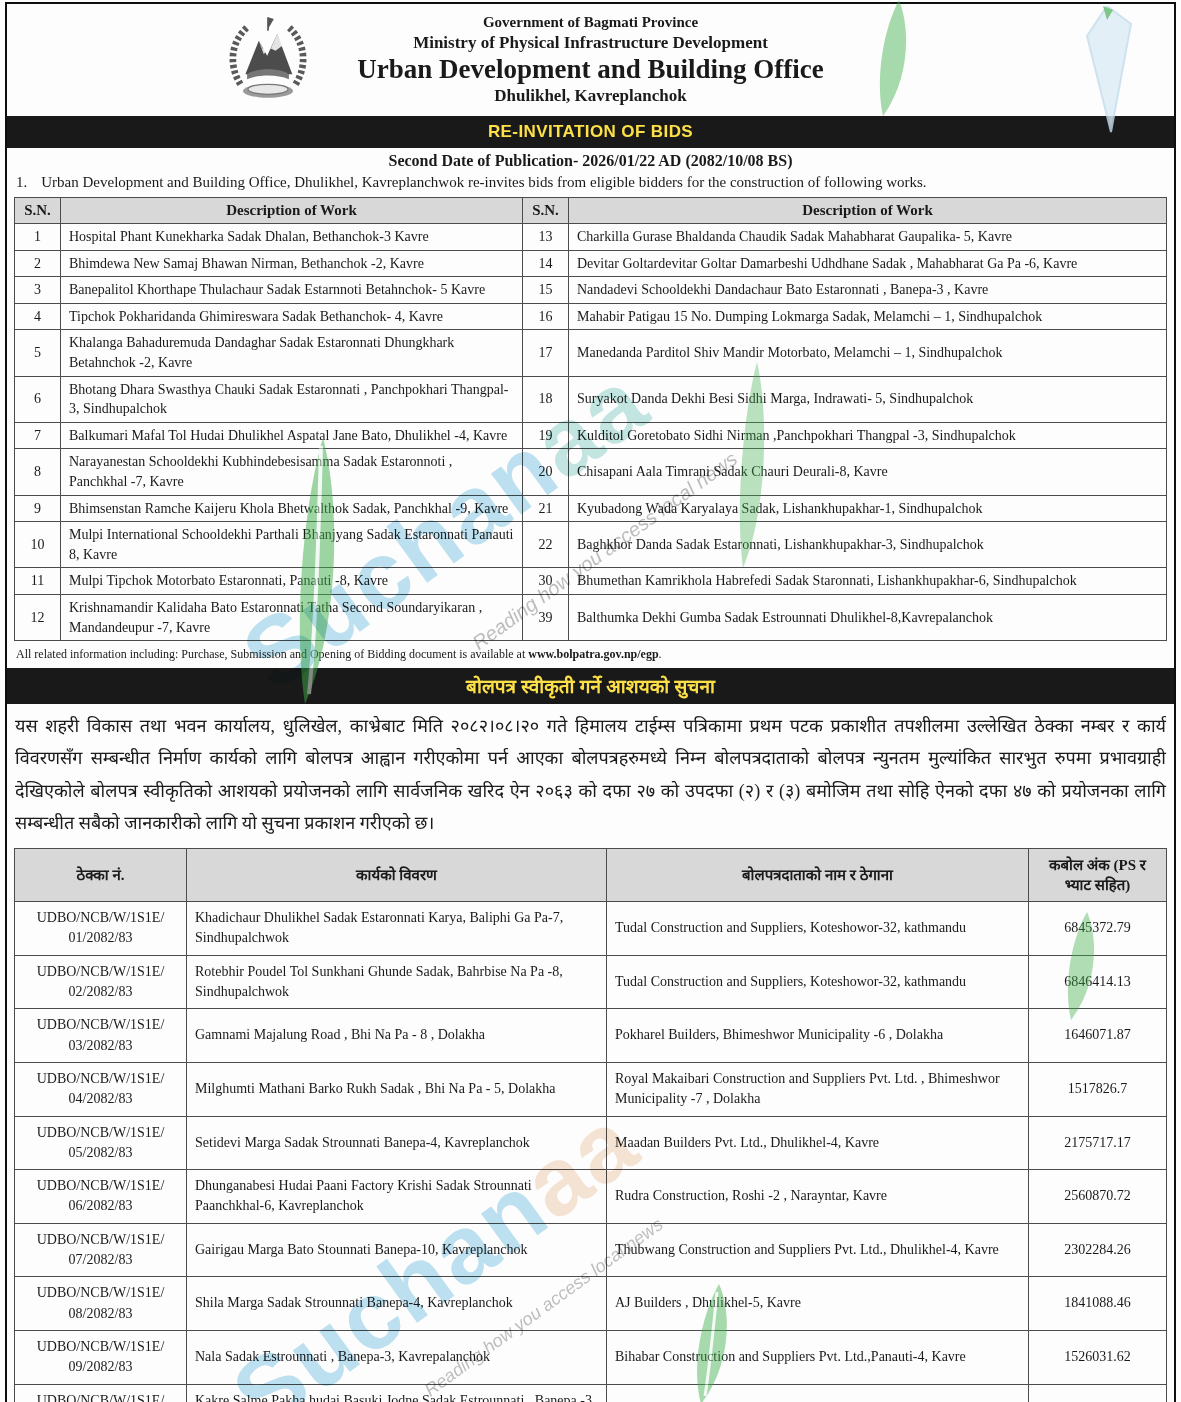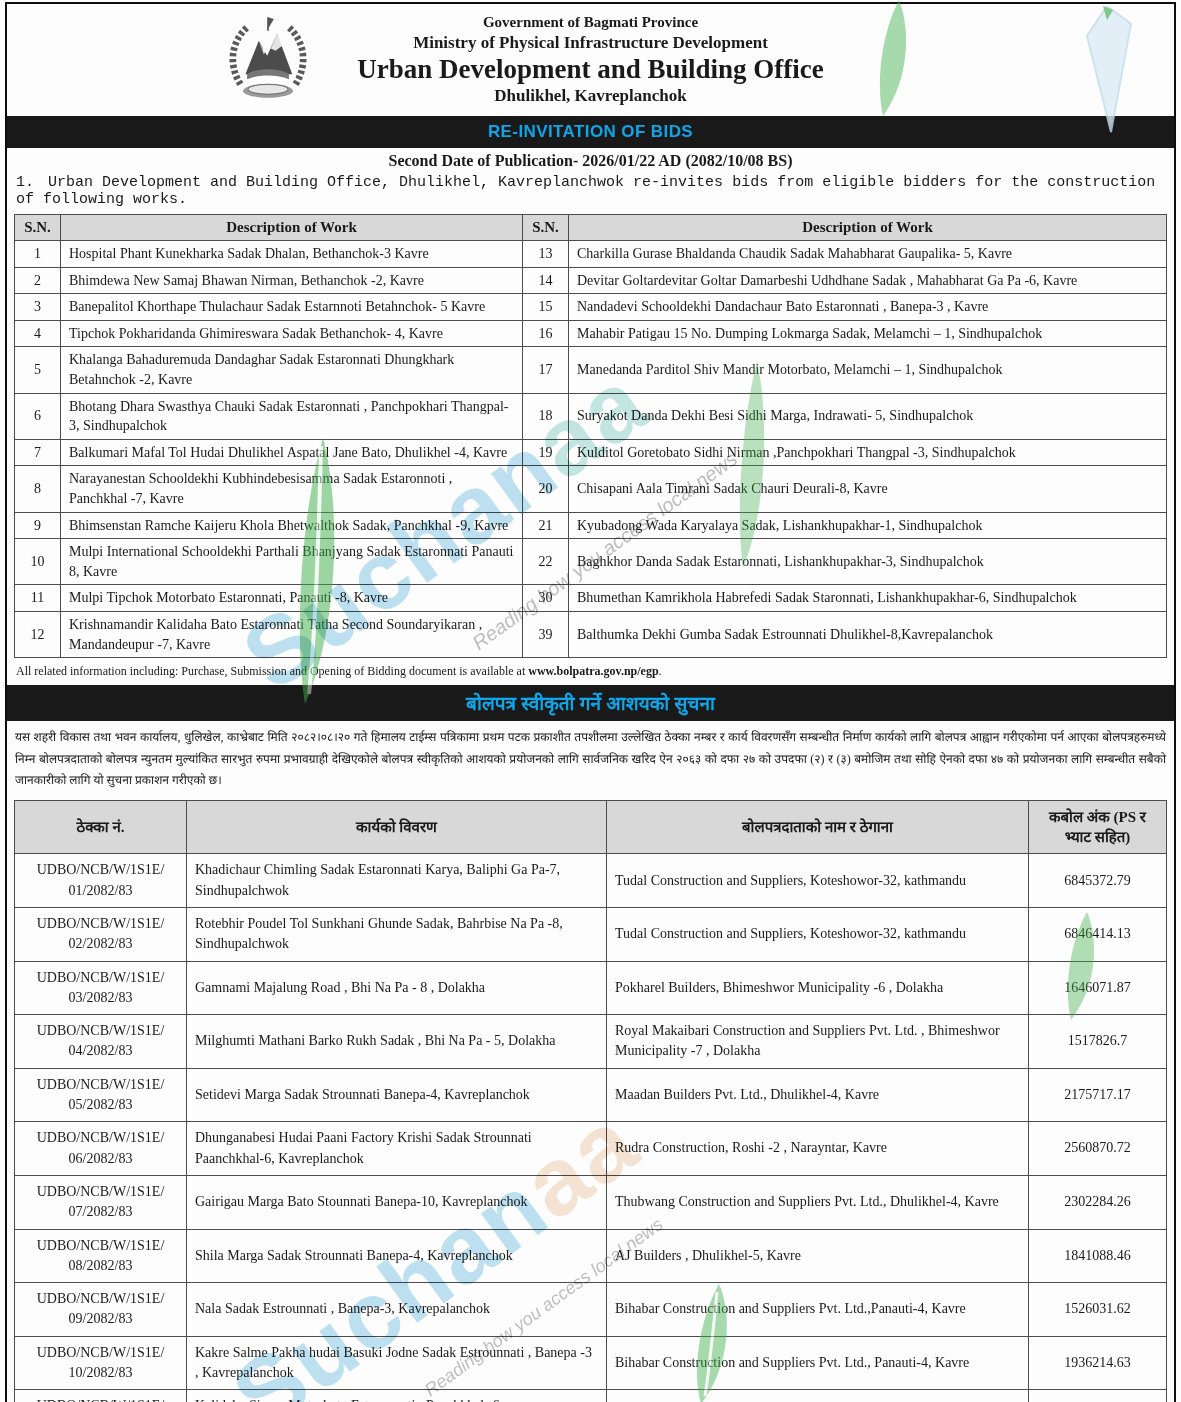--- a/index.html
+++ b/index.html
@@ -16,41 +16,41 @@
   }
   
   .letterhead { position: relative; text-align: center; padding: 6px 0 6px 0; }
   .emblem { position: absolute; left: 208px; top: 4px; width: 92px; height: 96px; }
   .lh-gov   { font-size: 15px; font-weight: bold; }
   .lh-min   { font-size: 17px; font-weight: bold; margin-top: 2px; }
   .lh-off   { font-size: 27px; font-weight: bold; margin-top: 1px; }
   .lh-loc   { font-size: 17px; font-weight: bold; margin-top: 1px; }
   
   .banner {
-    background: #191919; color: #0ea5e9; text-align: center;
+    background: #191919; color: #fde047; text-align: center;
     font-family: "Liberation Sans", sans-serif; font-weight: bold;
     margin: 4px -7px; padding: 6px 0;
   }
   .banner-en { font-size: 17px; letter-spacing: .4px; }
   .banner-np { font-size: 19px; padding: 5px 0; }
   .pubdate { text-align: center; font-weight: bold; font-size: 16px; margin: 3px 0 4px 0; }
-  .intro { font-size: 15px; margin: 2px 0 6px 2px; font-family: Liberation Mono, monospace; }
+  .intro { font-size: 15px; margin: 2px 0 6px 2px; }
   .intro .num { margin-right: 14px; }
   
   table { width: 100%; border-collapse: collapse; table-layout: fixed; }
   th, td { border: 1px solid #4c4c4c; vertical-align: middle; }
   .works th {
     background: #d8d8d8; font-size: 15px; font-weight: bold; padding: 4px 4px;
   }
   .works td { font-size: 14px; padding: 3px 8px; line-height: 1.4; }
   .works td.sn { text-align: center; padding: 3px 2px; }
   .note { font-size: 12px; margin: 6px 0 6px 2px; }
   .note b { font-weight: bold; }
   .np-para {
-    font-size: 12px; line-height: 1.8; text-align: justify; margin: 6px 1px 8px 1px;
+    font-size: 18px; line-height: 1.8; text-align: justify; margin: 6px 1px 8px 1px;
   }
   .bids th {
     background: #d8d8d8; font-size: 15px; font-weight: bold; padding: 6px 6px; line-height: 1.35;
   }
   .bids td { font-size: 14px; padding: 6px 8px; line-height: 1.45; }
   .bids td.contract { text-align: center; white-space: pre-line; padding: 6px 2px; }
   .bids td.amount { text-align: center; padding: 6px 2px; }
   
   .wm, .deco { position: absolute; pointer-events: none; }
   .wm-brand {
@@ -227,21 +227,21 @@
         <th>कार्यको विवरण</th>
         <th>बोलपत्रदाताको नाम र ठेगाना</th>
         <th>कबोल अंक (PS र भ्याट सहित)</th>
       </tr>
     </thead>
     <tbody>
 
         <tr>
           <td class="contract">UDBO/NCB/W/1S1E/
 01/2082/83</td>
-          <td>Khadichaur Chimling Sadak Estaronnati Karya, Baliphi Ga Pa-7, Sindhupalchwok</td>
+          <td>Khadichaur Dhulikhel Sadak Estaronnati Karya, Baliphi Ga Pa-7, Sindhupalchwok</td>
           <td>Tudal Construction and Suppliers, Koteshowor-32, kathmandu</td>
           <td class="amount">6845372.79</td>
         </tr>
 
         <tr>
           <td class="contract">UDBO/NCB/W/1S1E/
 02/2082/83</td>
           <td>Rotebhir Poudel Tol Sunkhani Ghunde Sadak, Bahrbise Na Pa -8, Sindhupalchwok</td>
           <td>Tudal Construction and Suppliers, Koteshowor-32, kathmandu</td>
           <td class="amount">6846414.13</td>

